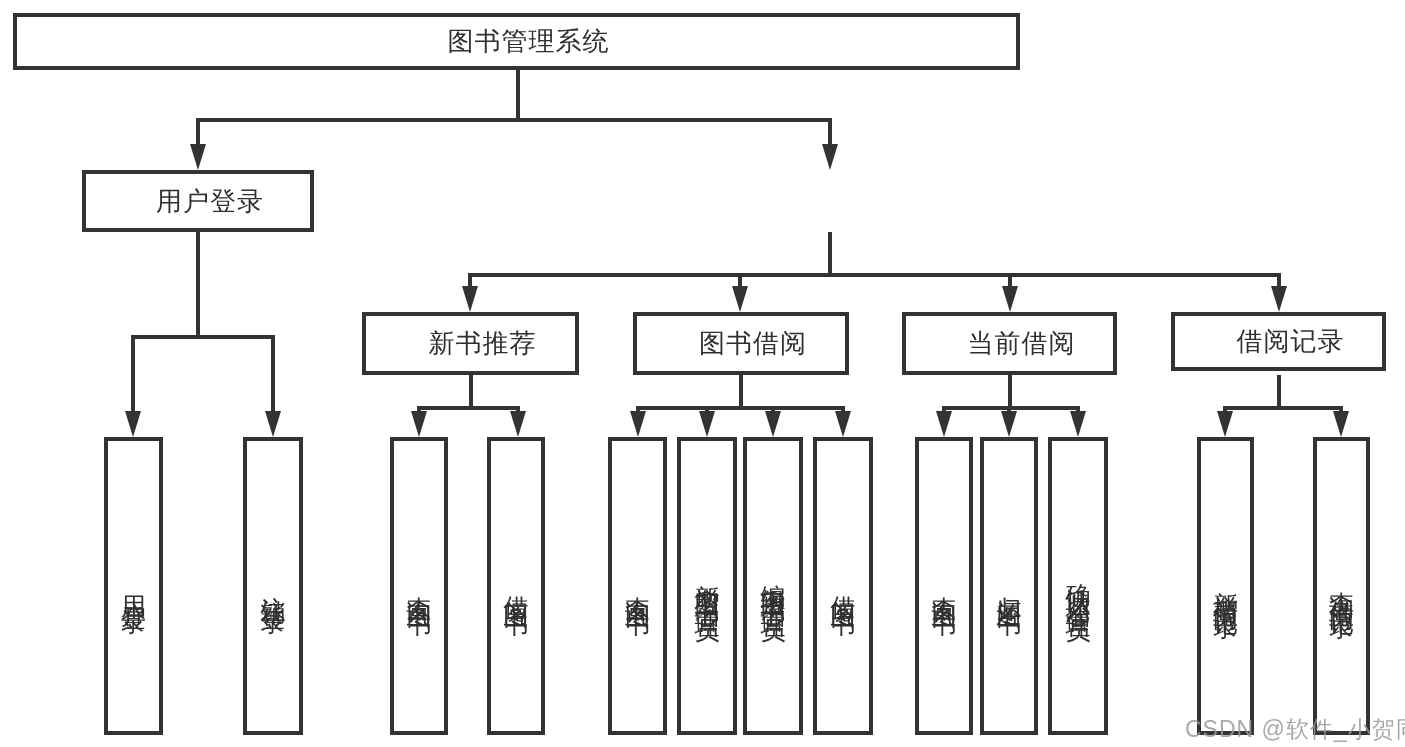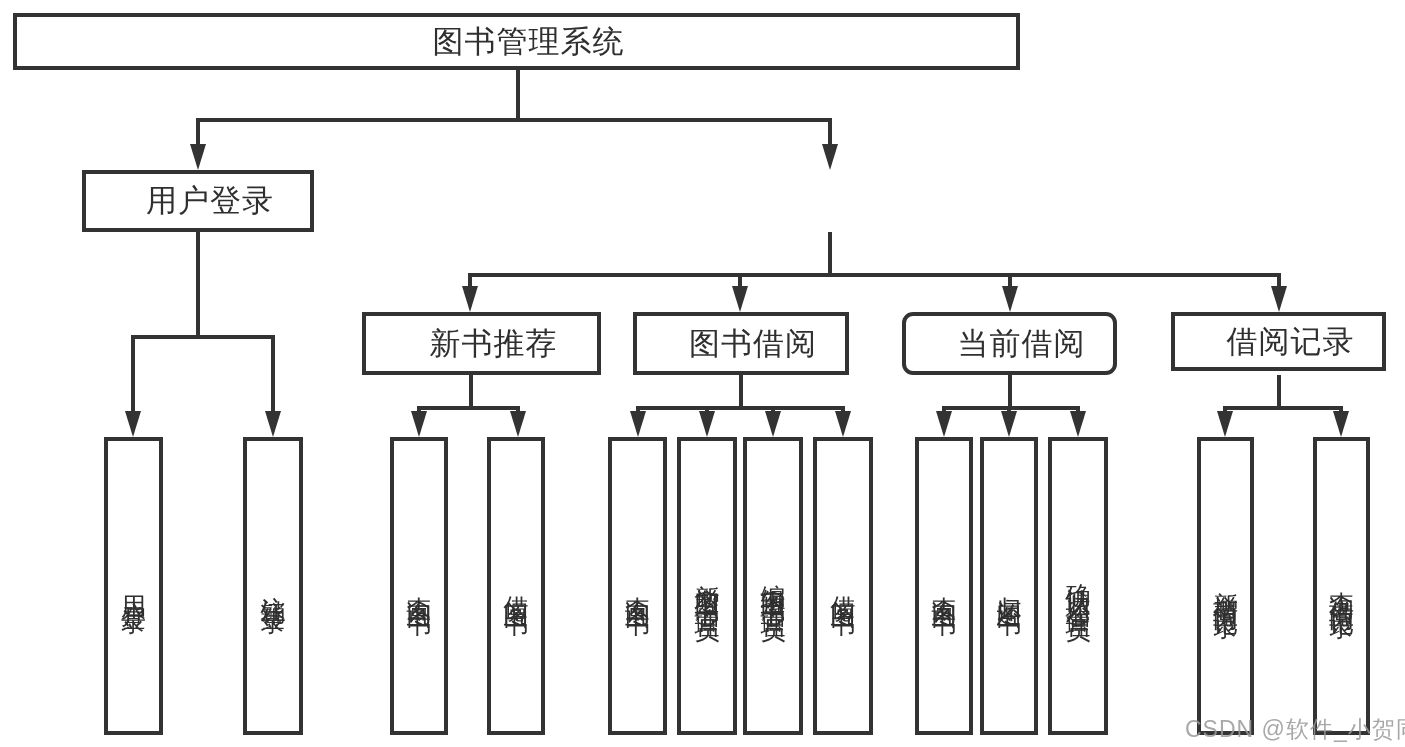--- a/index.html
+++ b/index.html
@@ -16,21 +16,21 @@
     font-family:"Liberation Sans","DejaVu Sans",sans-serif;
     color:var(--text);
     overflow:hidden;
   }
   
   .hbox{
     position:absolute;
     border:4px solid var(--line);
     background:var(--background);
     display:flex;align-items:center;justify-content:center;
-    font-size:31px;letter-spacing:1px;
+    font-size:26px;letter-spacing:1px;
     box-sizing:border-box;
     white-space:nowrap;
     padding-left:24px;
   }
   
   .vbox{
     position:absolute;
     border:4px solid var(--line);
     background:var(--background);
     box-sizing:border-box;
@@ -87,27 +87,27 @@
   <div class="hbar" style="left:468px;top:273px;width:813px;"></div>
   <div class="vline" style="left:468px;top:273px;height:15px;"></div>
   <div class="ahead" style="left:462px;top:286px;"></div>
   <div class="vline" style="left:738px;top:273px;height:15px;"></div>
   <div class="ahead" style="left:732px;top:286px;"></div>
   <div class="vline" style="left:1008px;top:273px;height:15px;"></div>
   <div class="ahead" style="left:1002px;top:286px;"></div>
   <div class="vline" style="left:1277px;top:273px;height:15px;"></div>
   <div class="ahead" style="left:1271px;top:286px;"></div>
 
-  <div class="hbox" style="left:362px;top:312px;width:239px;height:63px;">
+  <div class="hbox" style="left:362px;top:312px;width:217px;height:63px;">
     <span>新书推荐</span>
   </div>
   <div class="hbox" style="left:633px;top:312px;width:216px;height:63px;">
     <span>图书借阅</span>
   </div>
-  <div class="hbox" style="left:902px;top:312px;width:215px;height:63px;border-radius:11px;">
+  <div class="hbox" style="left:902px;top:312px;width:215px;height:63px;">
     <span>当前借阅</span>
   </div>
   <div class="hbox" style="left:1171px;top:312px;width:215px;height:59px;">
     <span>借阅记录</span>
   </div>
 
   <div class="vline" style="left:469px;top:375px;height:33px;"></div>
   <div class="hbar" style="left:417px;top:406px;width:103px;"></div>
   <div class="vline" style="left:417px;top:406px;height:8px;"></div>
   <div class="ahead" style="left:411px;top:411px;"></div>

